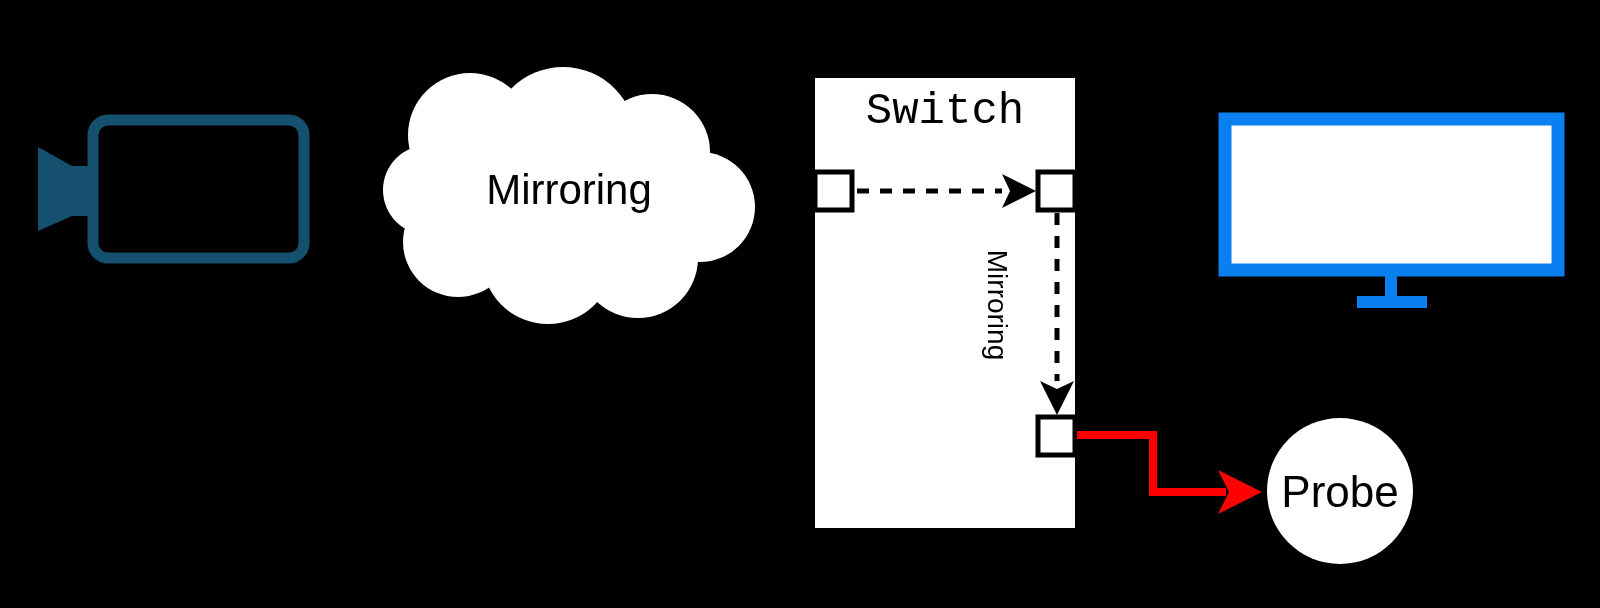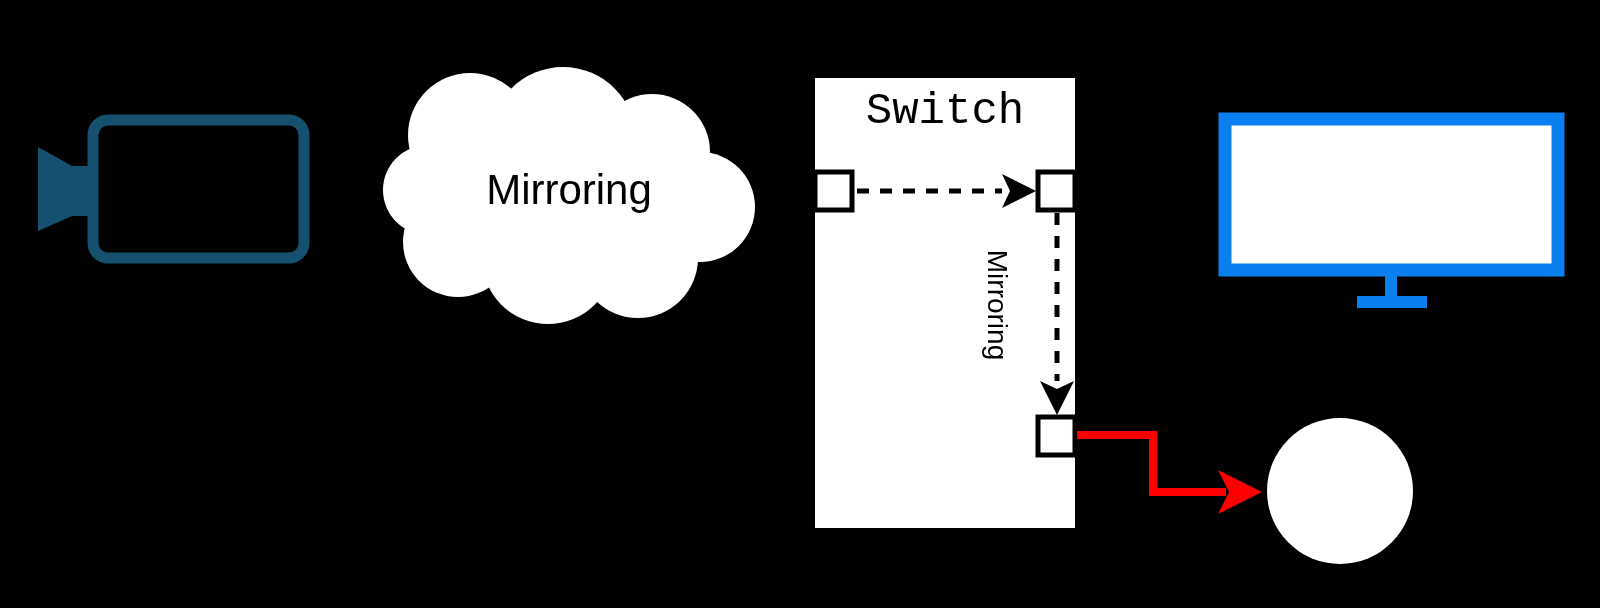--- a/index.html
+++ b/index.html
@@ -98,14 +98,15 @@
     </g>
   </svg>
 
   <div class="lbl lbl-cloud">Mirroring</div>
 
   <div class="lbl lbl-switch">Switch</div>
 
   <div class="lbl lbl-mirroring">Mirroring</div>
 
 
+  <div class="lbl lbl-probe">Probe</div>
 
 </div>
 
 </body></html>

